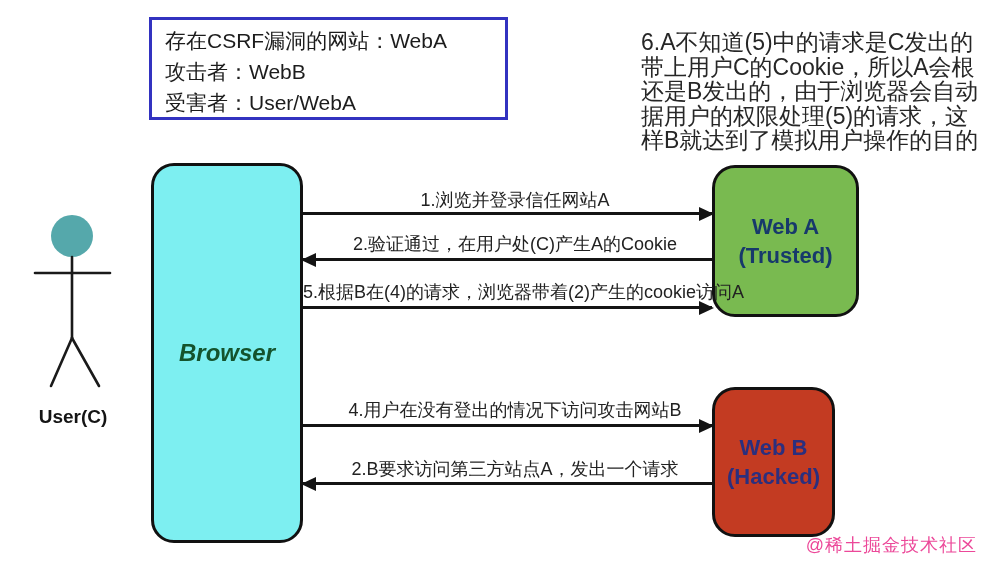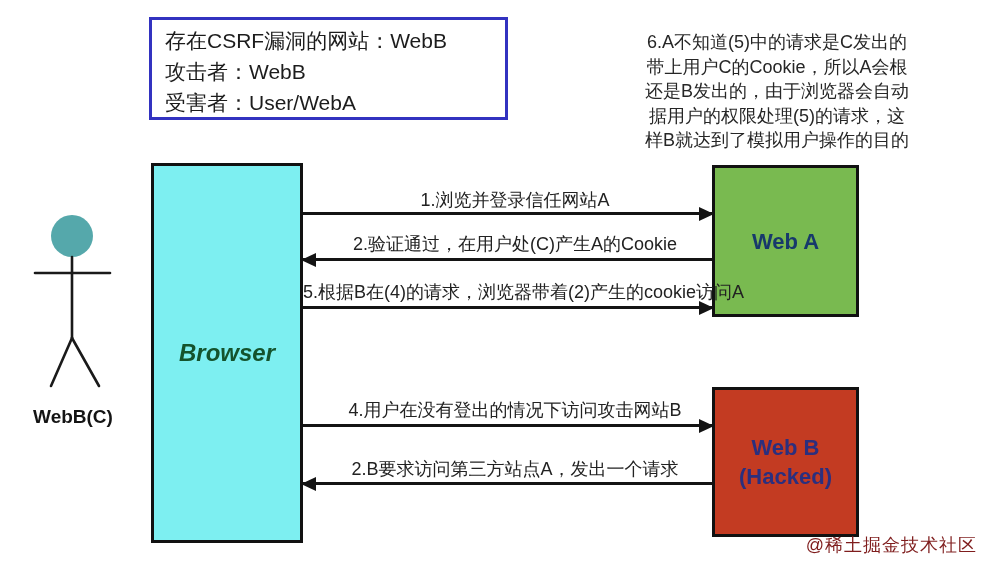--- a/index.html
+++ b/index.html
@@ -9,35 +9,35 @@
   }
   
   .info-box{
     position:absolute;left:149px;top:17px;width:359px;height:103px;
     box-sizing:border-box;border:3px solid #3232c0;background:#ffffff;
     padding:5px 0 0 13px;
   }
   .info-line{font-size:21px;line-height:31px;color:#1c1c1c;white-space:nowrap;}
   
   .note{position:absolute;left:641px;top:30px;width:272px;}
-  .note-line{font-size:18px;line-height:24.5px;color:#262626;text-align:center;white-space:nowrap;}
+  .note-line{font-size:23px;line-height:24.5px;color:#262626;text-align:center;white-space:nowrap;}
   
   .actor-svg{position:absolute;left:25px;top:205px;width:95px;height:185px;}
   .actor-label{
     position:absolute;left:18px;top:406px;width:110px;text-align:center;
     font-size:19px;font-weight:bold;color:#141414;
   }
   
   .node{
     position:absolute;box-sizing:border-box;display:flex;flex-direction:column;
-    align-items:center;justify-content:center;font-weight:bold;text-align:center;
+    align-items:center;justify-content:center;font-weight:bold;text-align:center;border-radius:23px;
   }
   .browser-box{left:151px;top:163px;width:152px;height:380px;border:3px solid #111111;font-size:24px;}
   .weba-box{left:712px;top:165px;width:147px;height:152px;border:3px solid #111111;font-size:22px;line-height:29px;}
-  .webb-box{left:712px;top:387px;width:147px;height:150px;border:3px solid #111111;font-size:22px;line-height:29px;}
+  .webb-box{left:712px;top:387px;width:123px;height:150px;border:3px solid #111111;font-size:22px;line-height:29px;}
   
   .arrow{position:absolute;left:303px;width:409px;height:3px;background:#141414;}
   .arrow.dir-right::after{
     content:"";position:absolute;right:-2px;top:50%;transform:translateY(-50%);
     width:0;height:0;border-style:solid;border-width:7px 0 7px 15px;
     border-color:transparent transparent transparent #141414;
   }
   .arrow.dir-left::after{
     content:"";position:absolute;left:-2px;top:50%;transform:translateY(-50%);
     width:0;height:0;border-style:solid;border-width:7px 15px 7px 0;
@@ -45,31 +45,31 @@
   }
   .a1{top:212px}.a2{top:258px}.a5{top:306px}.a3{top:424px}.a4{top:482px}
   
   .flow-label{
     position:absolute;left:303px;width:424px;text-align:center;white-space:nowrap;
     font-size:18px;color:#222222;
   }
   .l1{top:188px}.l2{top:232px}.l5{top:280px}.l3{top:398px}.l4{top:457px}
   
   .watermark{
-    position:absolute;right:12px;top:533px;font-size:18px;color:#7f1d1d;
+    position:absolute;right:12px;top:533px;font-size:18px;color:#ec4899;
     letter-spacing:1px;
   }
 </style>
 </head>
 <body>
 
 <div class="canvas">
 
   <div class="info-box">
-    <div class="info-line">存在CSRF漏洞的网站：WebB</div>
+    <div class="info-line">存在CSRF漏洞的网站：WebA</div>
     <div class="info-line">攻击者：WebB</div>
     <div class="info-line">受害者：User/WebA</div>
   </div>
 
   <div class="note">
     <div class="note-line">6.A不知道(5)中的请求是C发出的</div>
     <div class="note-line">带上用户C的Cookie，所以A会根</div>
     <div class="note-line">还是B发出的，由于浏览器会自动</div>
     <div class="note-line">据用户的权限处理(5)的请求，这</div>
     <div class="note-line">样B就达到了模拟用户操作的目的</div>
@@ -77,28 +77,29 @@
 
   <svg class="actor-svg" viewBox="0 0 95 185" xmlns="http://www.w3.org/2000/svg">
     <circle id="actor-head" cx="47" cy="31" r="21" fill="#55a8ab"></circle>
     <g id="actor-body" stroke="#1a1a1a" stroke-width="2.6" fill="none" stroke-linecap="round">
       <line x1="47" y1="52" x2="47" y2="133"></line>
       <line x1="10" y1="68" x2="85" y2="68"></line>
       <line x1="47" y1="133" x2="26" y2="181"></line>
       <line x1="47" y1="133" x2="74" y2="181"></line>
     </g>
   </svg>
-  <div class="actor-label">WebB(C)</div>
+  <div class="actor-label">User(C)</div>
 
   <div class="node browser-box" style="background: rgb(125, 239, 241); color: #14532d; font-style: italic;">
     <span>Browser</span>
   </div>
 
   <div class="node weba-box" style="background: rgb(121, 186, 80); color: rgb(23, 57, 107);">
     <span>Web A</span>
+    <span>(Trusted)</span>
   </div>
 
   <div class="node webb-box" style="background: rgb(195, 59, 34); color: rgb(43, 47, 126);">
     <span>Web B</span>
     <span>(Hacked)</span>
   </div>
 
   <div class="flow-label l1">1.浏览并登录信任网站A</div>
   <div class="arrow dir-right a1"></div>
 

